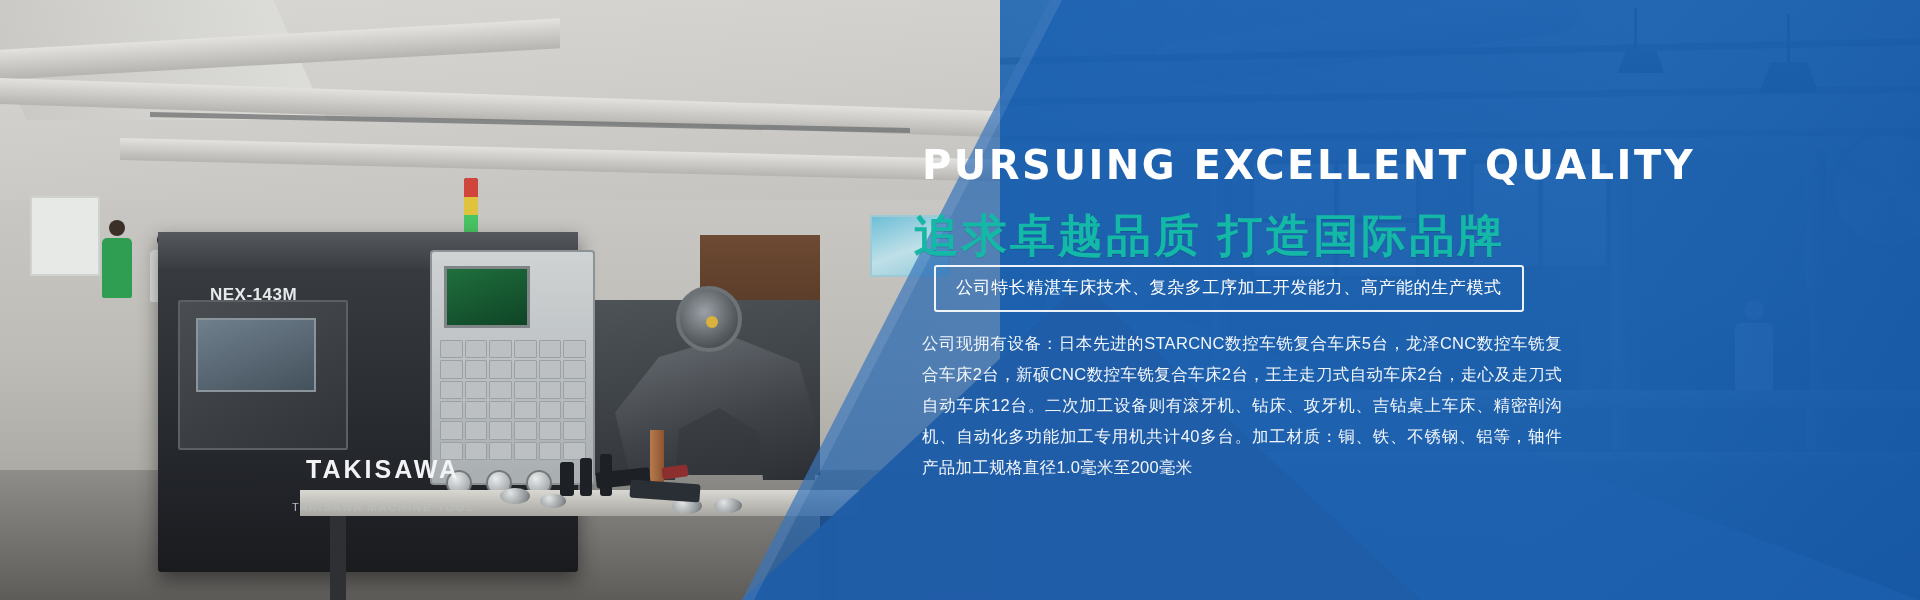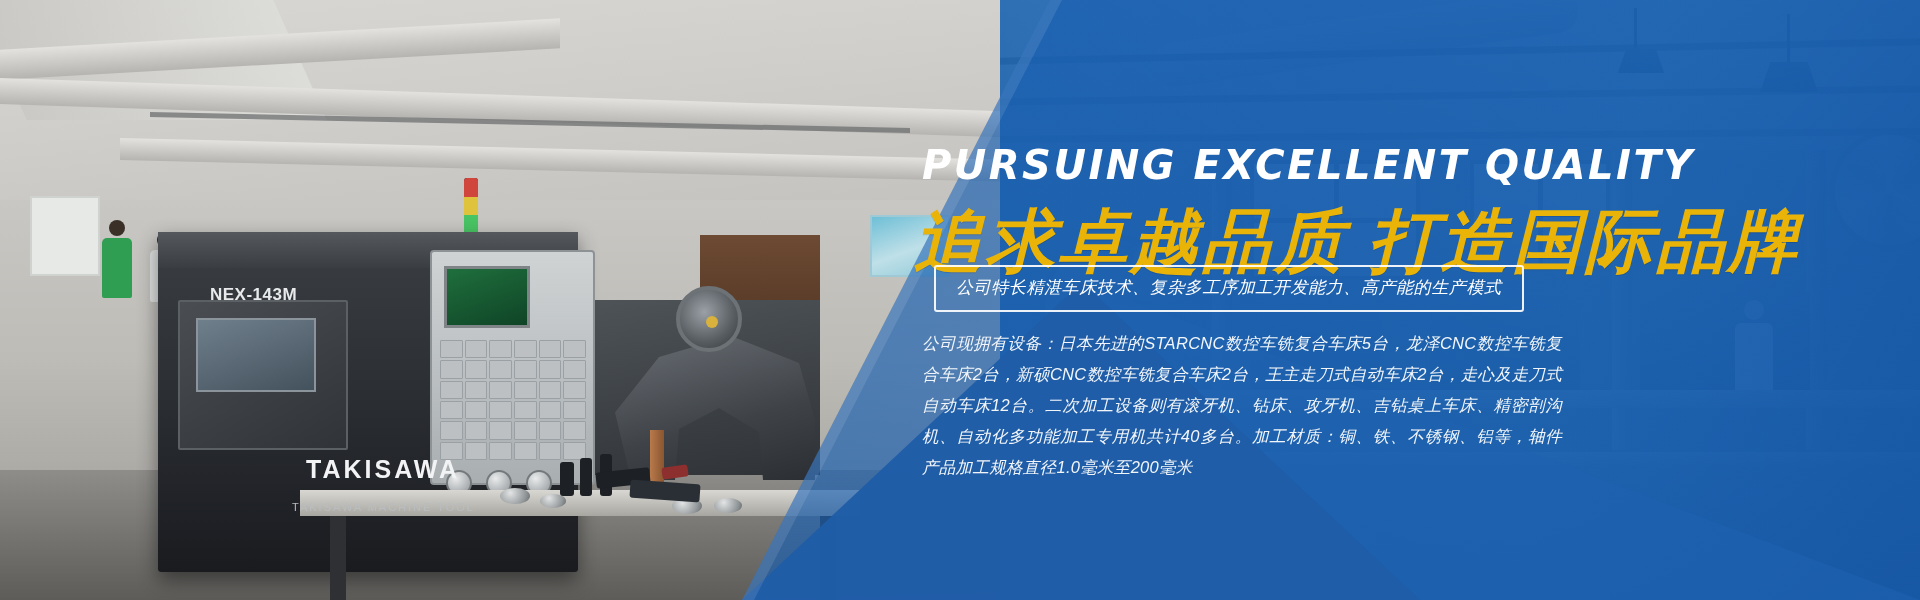--- a/index.html
+++ b/index.html
@@ -320,35 +320,34 @@
   .diag-edge{
     position:absolute; inset:0;
     clip-path:polygon(1050px 0, 1062px 0, 754px 600px, 742px 600px);
     background:rgba(255,255,255,.10);
   }
 
   
   .content{
     position:absolute; left:922px; top:0; width:880px; height:600px;
     color:#ffffff;
-    font-style:italic;
   }
   .headline-en{
     position:absolute; left:0; top:142px;
     font-size:40px; font-weight:700;
     letter-spacing:2.5px;
     color:#ffffff;
     white-space:nowrap;
     font-family:"DejaVu Sans","Liberation Sans",sans-serif;
   }
   .headline-cn{
-    position:absolute; left:-8px; top:196px;
-    font-size:69px; font-weight:700;
+    position:absolute; left:-8px; top:206px;
+    font-size:45px; font-weight:700;
     letter-spacing:3px;
-    color:#eab308;
+    color:#14b8a6;
     white-space:nowrap;
     text-shadow:0 1px 0 rgba(0,0,0,.12);
   }
   .subtitle-box{
     position:absolute; left:12px; top:265px;
     padding:9px 20px 11px;
     border:2px solid rgba(255,255,255,.92);
     border-radius:3px;
     font-size:17px; letter-spacing:.6px;
     white-space:nowrap;

